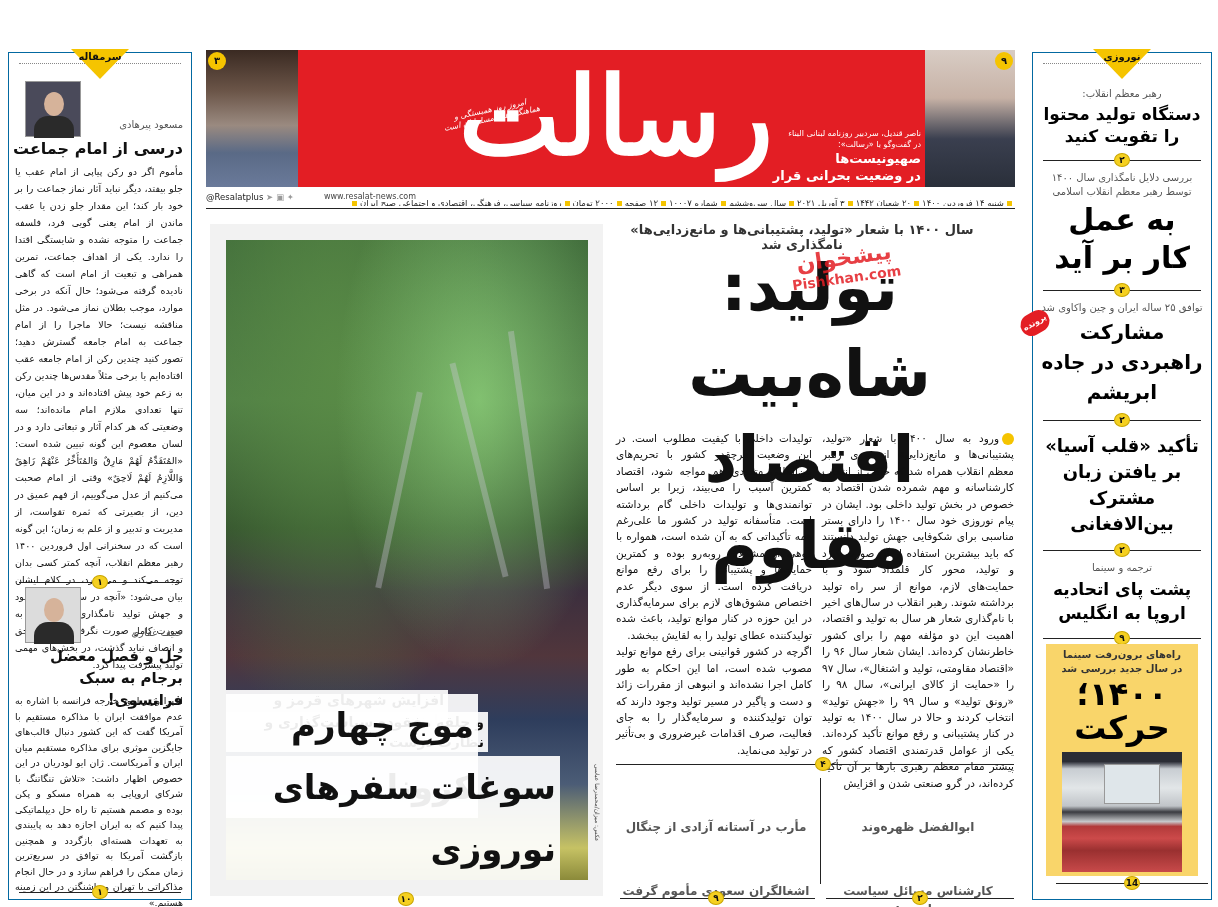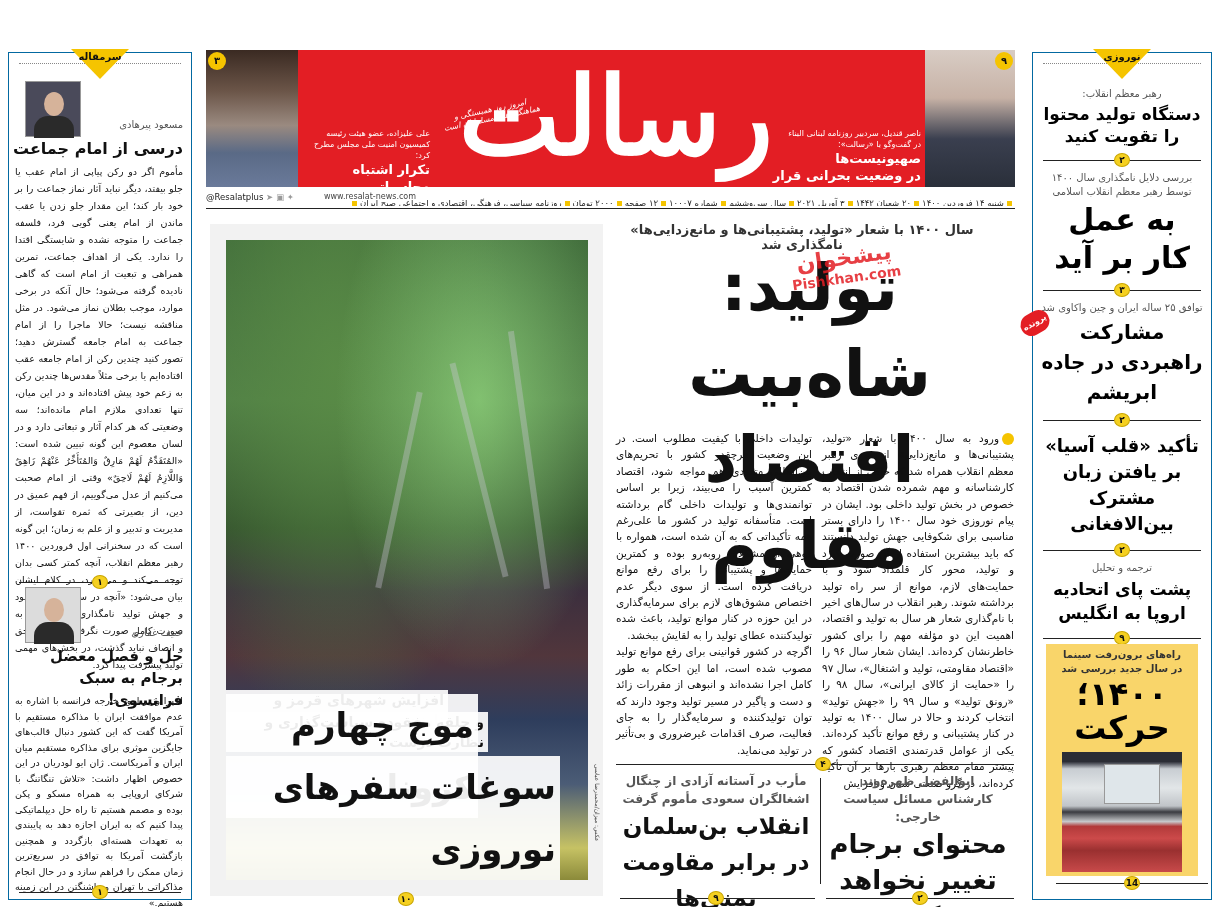--- a/index.html
+++ b/index.html
@@ -53,21 +53,21 @@
   .photo { position: absolute; left: 16px; top: 16px; width: 362px; height: 640px; overflow: hidden;
     background:
       radial-gradient(ellipse at 70% 25%, rgba(150,220,130,.7) 0%, rgba(60,110,60,0) 40%),
       radial-gradient(ellipse at 30% 20%, rgba(90,140,70,.9) 0%, rgba(40,70,40,0) 50%),
       linear-gradient(180deg, #3f6a3a 0%, #4f7d46 25%, #2f4b2a 45%, #3c2f3e 55%, #51363c 65%, #2e3d5c 75%, #4b5c76 85%, #c6c264 95%, #8b8a3a 100%); }
   .photo .trunk { position: absolute; width: 6px; background: rgba(210,200,220,.35); }
   .photo-cap { position: absolute; background: rgba(255,255,255,.92); color: #111; font-weight: bold; padding: 0 4px; text-align: right; }
   .photo-credit { position: absolute; right: 2px; top: 540px; font-size: 6px; color: #444; writing-mode: vertical-rl; }
 
   .bot-story { position: absolute; text-align: center; }
-  .bot-story .k { font-size: 12px; color: #555; line-height: 18px; font-weight: bold; }
+  .bot-story .k { font-size: 12px; color: #555; line-height: 18px; font-weight: bold; margin-top: 46px; }
   .bot-story .h { font-size: 26px; font-weight: bold; line-height: 36px; color: #111; }
   .vline { position: absolute; border-left: 1.5px solid #222; }
   .hline { position: absolute; border-top: 1.5px solid #222; }
 
   .yellow-box { position: absolute; left: 1046px; top: 644px; width: 152px; height: 232px; background: #f9d56a; }
   .cinema { position: absolute; left: 16px; top: 108px; width: 120px; height: 120px;
     background: linear-gradient(180deg, #2b2d35 0%, #2b2d35 8%, #5c5f68 10%, #c8cdd2 14%, #e2e6e8 30%, #c0c4c8 45%, #3a3b40 50%, #c7c9cb 58%, #b23a3a 62%, #cc4a4a 72%, #9a3030 82%, #c84a4a 100%); }
   .cinema .screen { position: absolute; left: 42px; top: 12px; width: 56px; height: 40px; background: #dfe6ea; border: 1px solid #999; }
 
   .avatar { position: absolute; width: 56px; height: 56px; border: 1px solid #999; }
@@ -78,26 +78,20 @@
 </style>
 </head>
 <body>
 
 <div class="masthead">
   <div class="mast-photo-l"></div>
   <div class="mast-photo-r"></div>
   <div class="mast-logo">رسالت</div>
   <div class="mast-slogan">امروز روز همبستگی و هماهنگی همهٔ مسلمانان است</div>
 
-  <div class="mast-story" style="left:94px; top:78px; width:130px;">
-    <div class="sm">علی علیزاده، عضو هیئت رئیسه</div>
-    <div class="sm">کمیسیون امنیت ملی مجلس مطرح کرد:</div>
-    <div class="bg">تکرار اشتباه محاسباتی</div>
-
-  </div>
   <div class="mast-story" style="right:94px; top:78px; width:150px;">
     <div class="sm">ناصر قندیل، سردبیر روزنامه لبنانی البناء</div>
     <div class="sm">در گفت‌وگو با «رسالت»:</div>
     <div class="bg">صهیونیست‌ها</div>
     <div class="bg">در وضعیت بحرانی قرار دارند</div>
   </div>
   <div class="corner-badge" style="left:2px; top:2px;">۳</div>
   <div class="corner-badge" style="right:2px; top:2px;">۹</div>
 </div>
 
@@ -144,21 +138,21 @@
           <div class="pgnum">۲</div>
         </div>
     </div>
     <div>
       <div class="headline-lg" style="font-size:18px; line-height:26px; padding:2px 4px;">تأکید «قلب آسیا» بر یافتن زبان مشترک بین‌الافغانی</div>
       <div class="sep">
           <div class="pgnum">۲</div>
         </div>
     </div>
     <div>
-      <div class="kicker">ترجمه و تحلیل</div>
+      <div class="kicker">ترجمه و سینما</div>
       <div class="headline-lg" style="font-size:17px; line-height:24px; padding:2px 6px;">پشت پای اتحادیه اروپا به انگلیس</div>
       <div class="sep">
           <div class="pgnum">۹</div>
         </div>
     </div>
   </div>
 </div>
 <div class="tag-new">پرونده</div>
 
 <div class="yellow-box">

